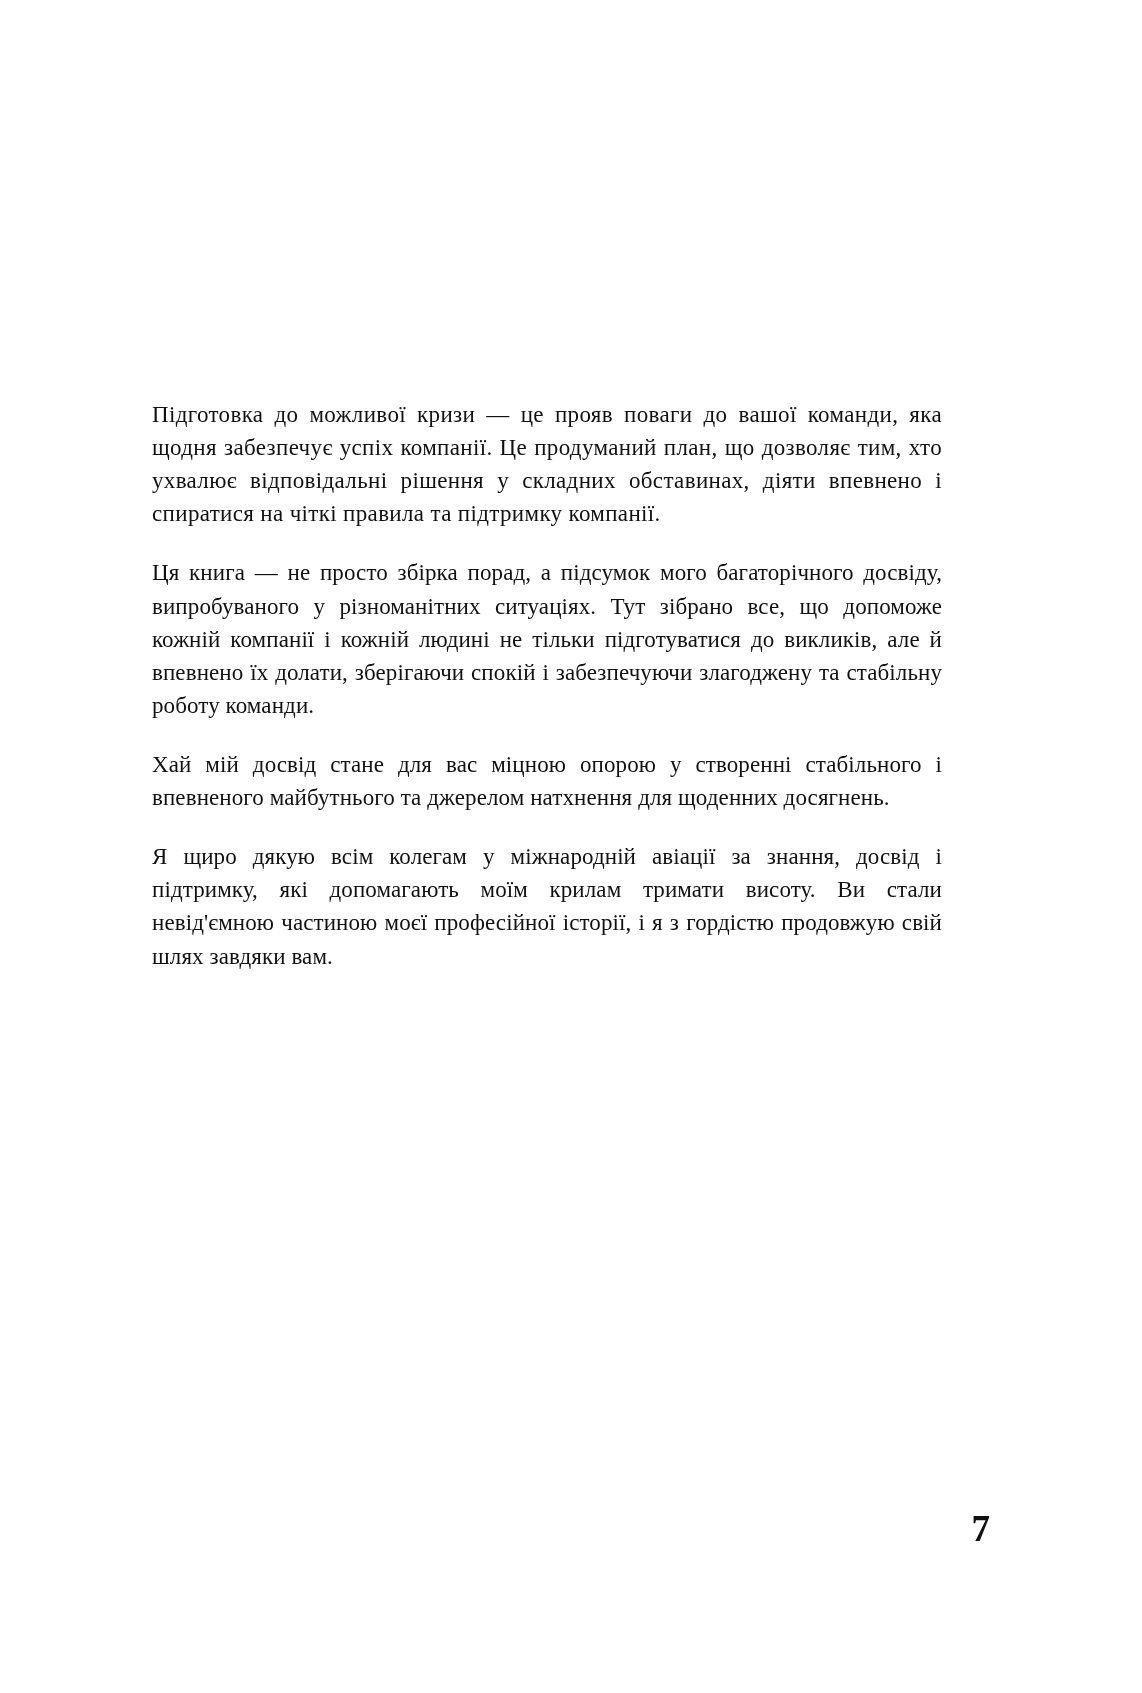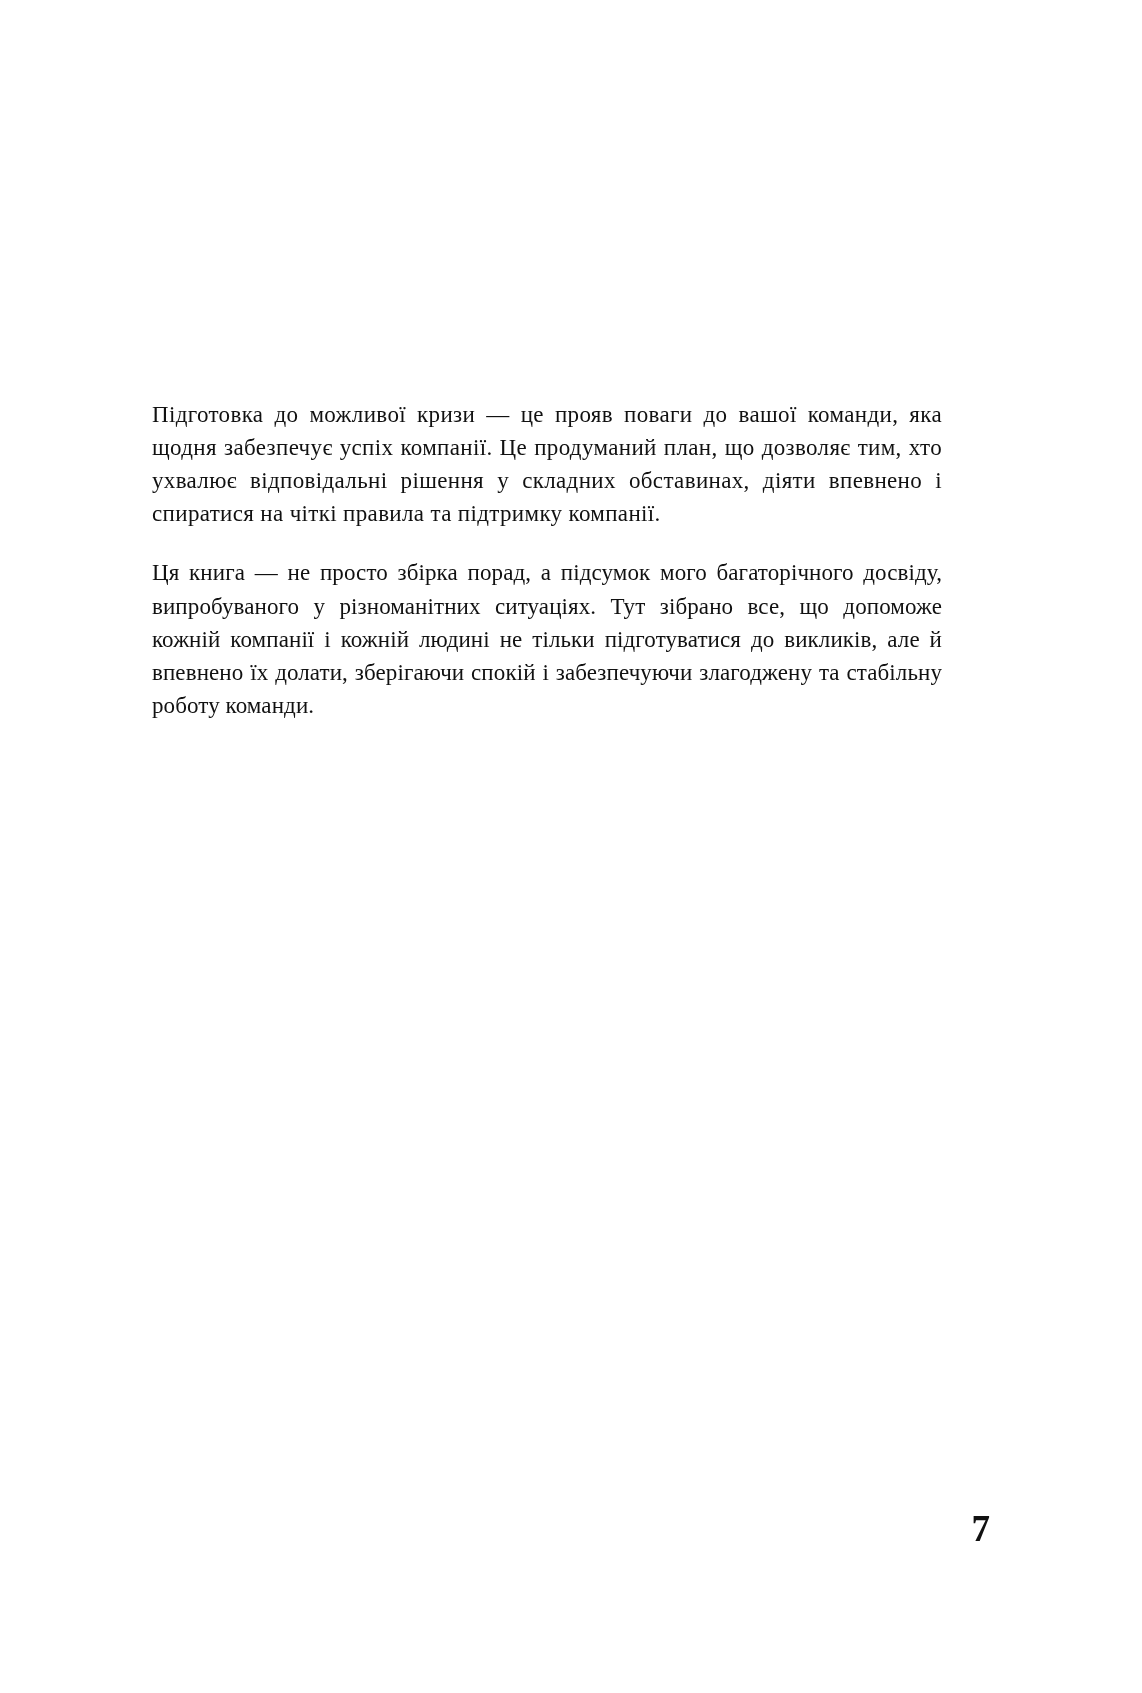--- a/index.html
+++ b/index.html
@@ -50,17 +50,19 @@
   }
 </style>
 </head>
 <body>
 
 <div class="page">
 
   <div class="text-block">
     <p class="para first">Підготовка до можливої кризи — це прояв поваги до вашої команди, яка щодня забезпечує успіх компанії. Це продуманий план, що дозволяє тим, хто ухвалює відповідальні рішення у складних обставинах, діяти впевнено і спиратися на чіткі правила та підтримку компанії.</p>
     <p class="para">Ця книга — не просто збірка порад, а підсумок мого багаторічного досвіду, випробуваного у різноманітних ситуаціях. Тут зібрано все, що допоможе кожній компанії і кожній людині не тільки підготуватися до викликів, але й впевнено їх долати, зберігаючи спокій і забезпечуючи злагоджену та стабільну роботу команди.</p>
+    <p class="para">Хай мій досвід стане для вас міцною опорою у створенні стабільного і впевненого майбутнього та джерелом натхнення для щоденних досягнень.</p>
+    <p class="para">Я щиро дякую всім колегам у міжнародній авіації за знання, досвід і підтримку, які допомагають моїм крилам тримати висоту. Ви стали невід'ємною частиною моєї професійної історії, і я з гордістю продовжую свій шлях завдяки вам.</p>
   </div>
 
   <div class="folio">7</div>
 
 </div>
 
 </body></html>

